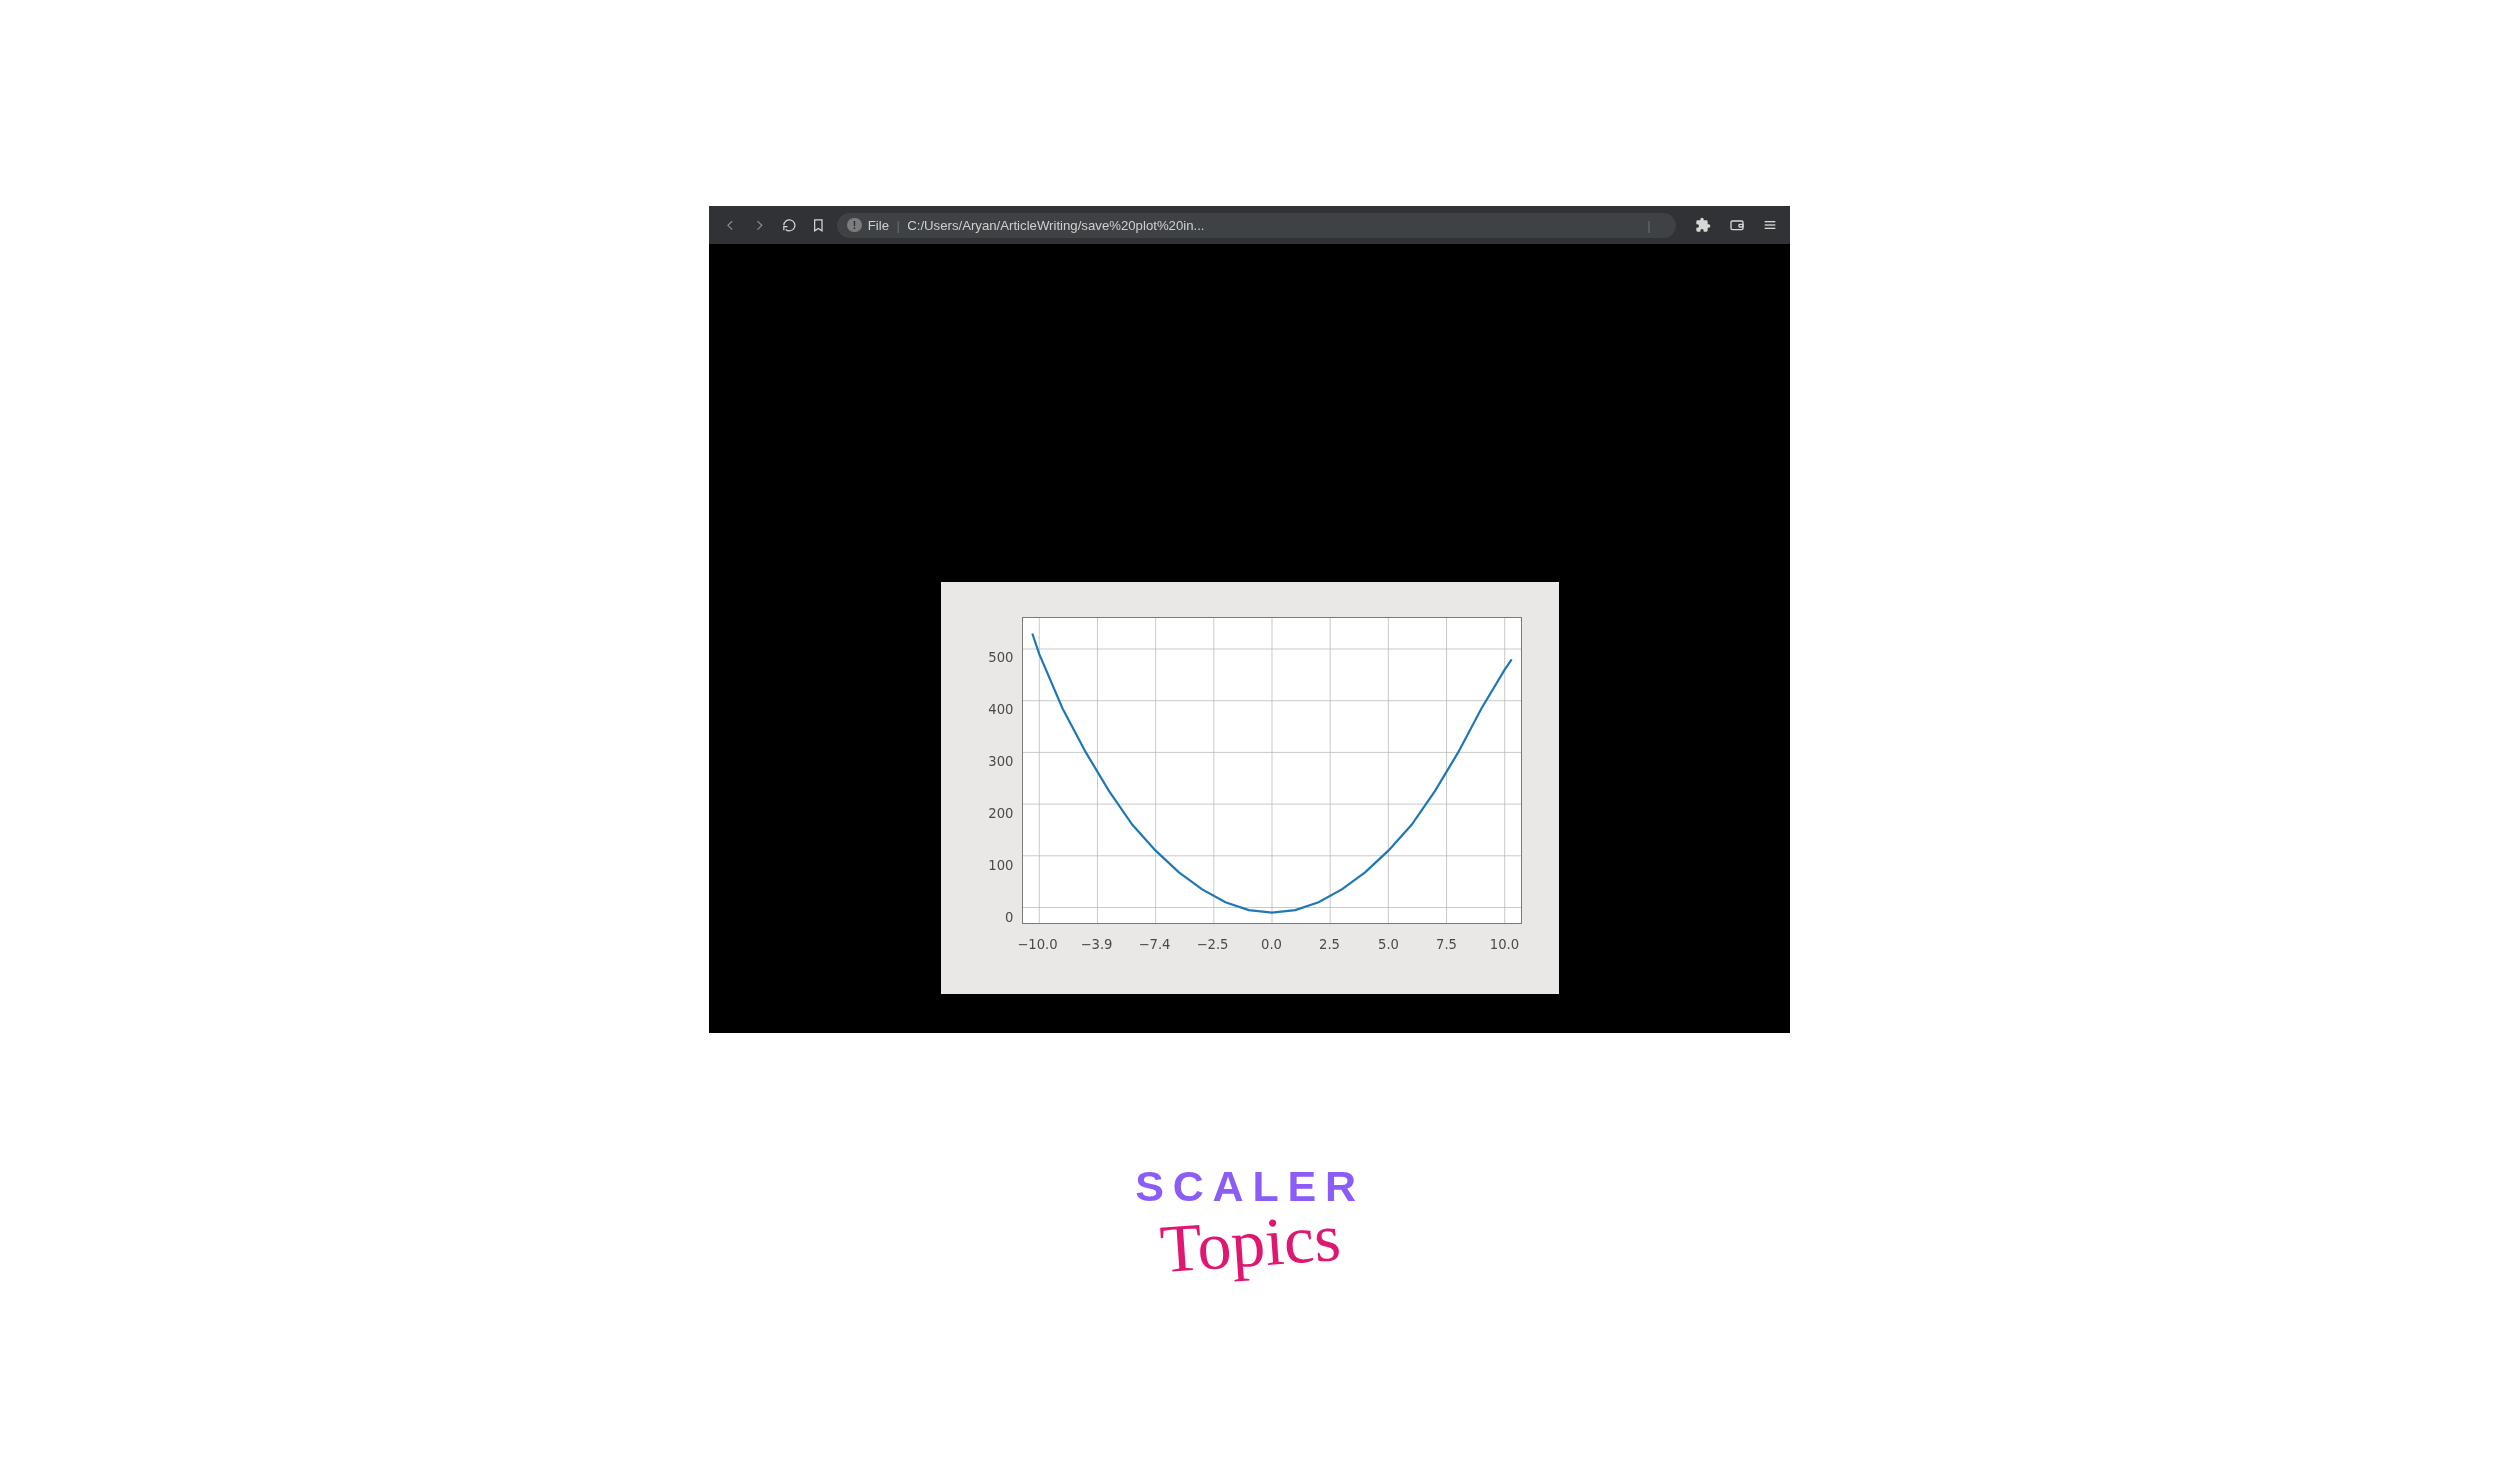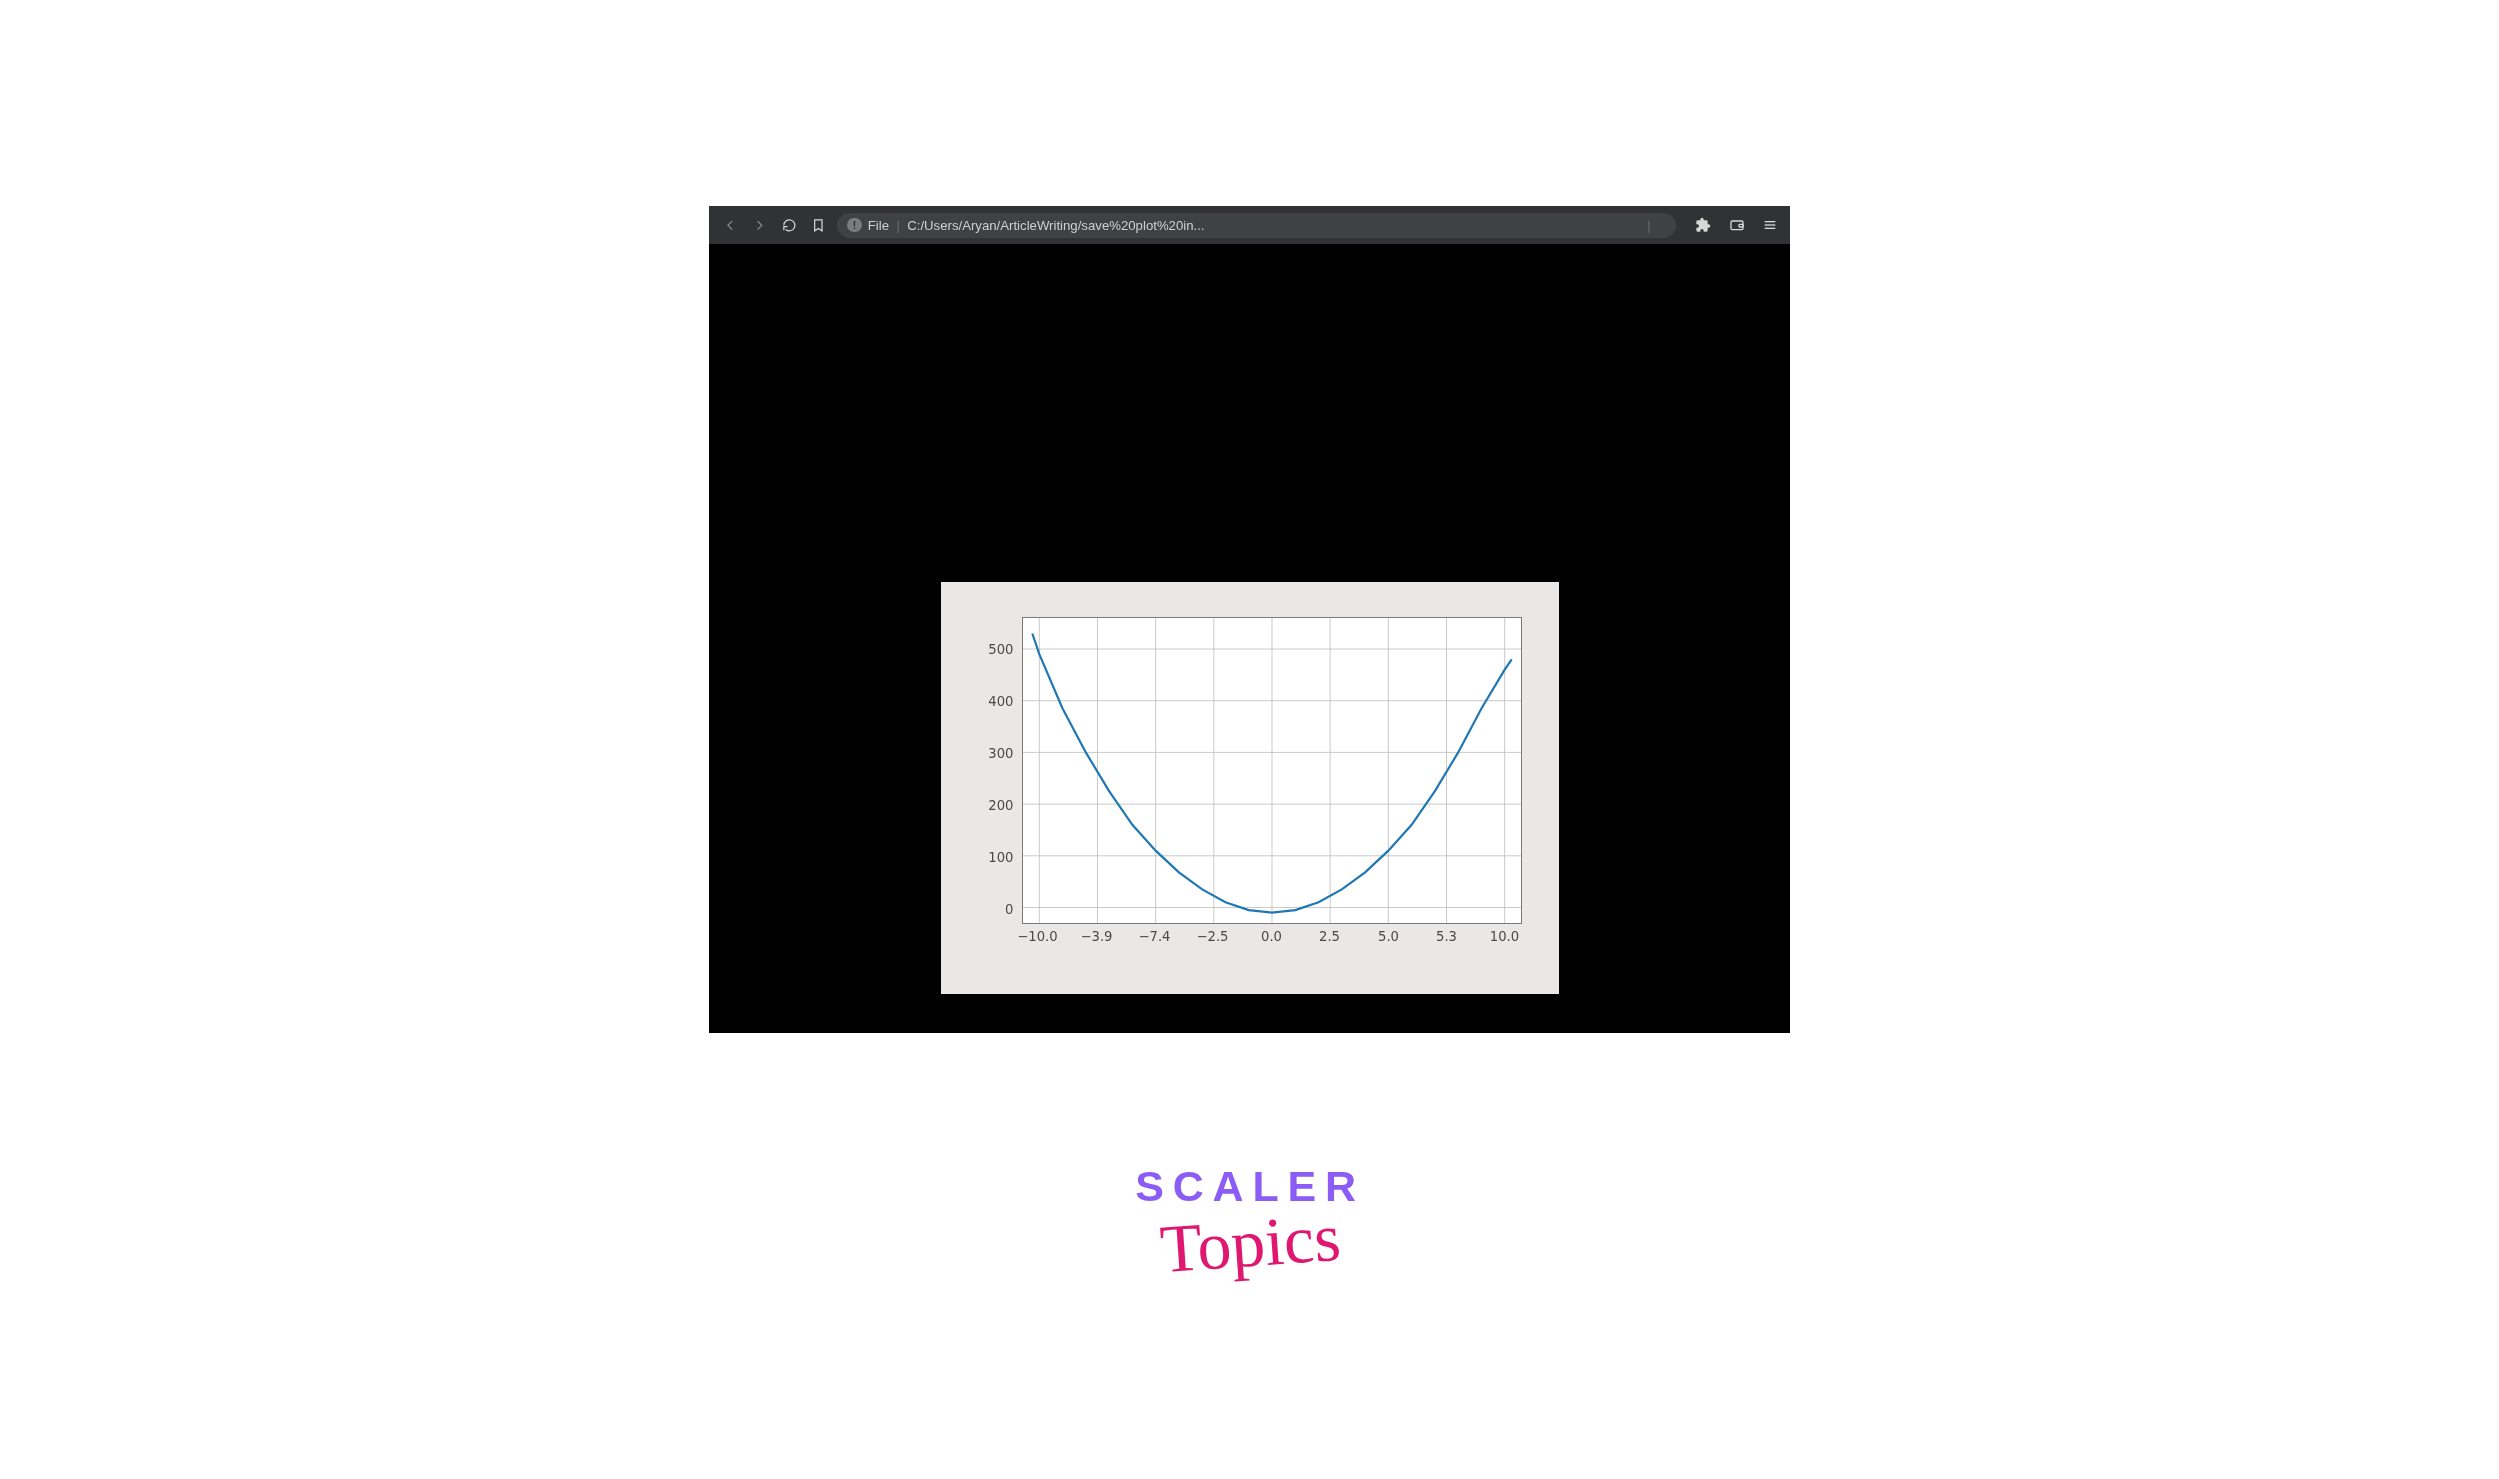--- a/index.html
+++ b/index.html
@@ -114,20 +114,21 @@
     width: 100%;
     height: 100%;
   }
   .grid-line { stroke:#b7b7b7; stroke-width:1; }
   .curve { fill:none; stroke:#1f77b4; stroke-width:3; }
   .tick-label {
     position: absolute;
     font-size: 13.2px;
     color: #4a4a4a;
     font-family: "DejaVu Sans", Arial, sans-serif;
+    margin-top: 8px;
   }
   .x-tick { top: 347px; transform: translateX(-50%); }
   .y-tick { text-align: right; width:44px; transform: translateY(-50%); left: 29px; }
 
   
   .watermark {
     position: absolute;
     left: 50%;
     top: 1162px;
     transform: translateX(-50%);
@@ -245,21 +246,21 @@
           </svg>
       </div>
       <div id="tick-container">
           <div class="tick-label x-tick" style="left:97px">−10.0</div>
           <div class="tick-label x-tick" style="left:156px">−3.9</div>
           <div class="tick-label x-tick" style="left:214px">−7.4</div>
           <div class="tick-label x-tick" style="left:272px">−2.5</div>
           <div class="tick-label x-tick" style="left:331px">0.0</div>
           <div class="tick-label x-tick" style="left:389px">2.5</div>
           <div class="tick-label x-tick" style="left:448px">5.0</div>
-          <div class="tick-label x-tick" style="left:506px">5.3</div>
+          <div class="tick-label x-tick" style="left:506px">7.5</div>
           <div class="tick-label x-tick" style="left:564px">10.0</div>
           <div class="tick-label y-tick" style="top:327px">0</div>
           <div class="tick-label y-tick" style="top:275px">100</div>
           <div class="tick-label y-tick" style="top:223px">200</div>
           <div class="tick-label y-tick" style="top:171px">300</div>
           <div class="tick-label y-tick" style="top:119px">400</div>
           <div class="tick-label y-tick" style="top:67px">500</div>
         </div>
     </div>
   </div>

